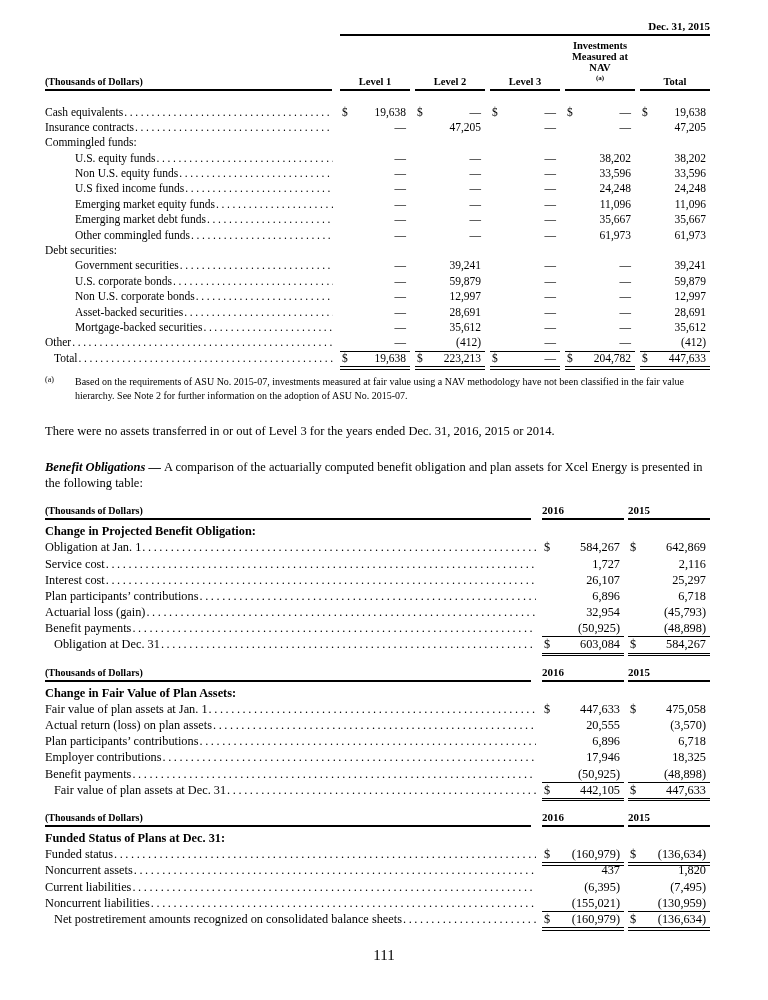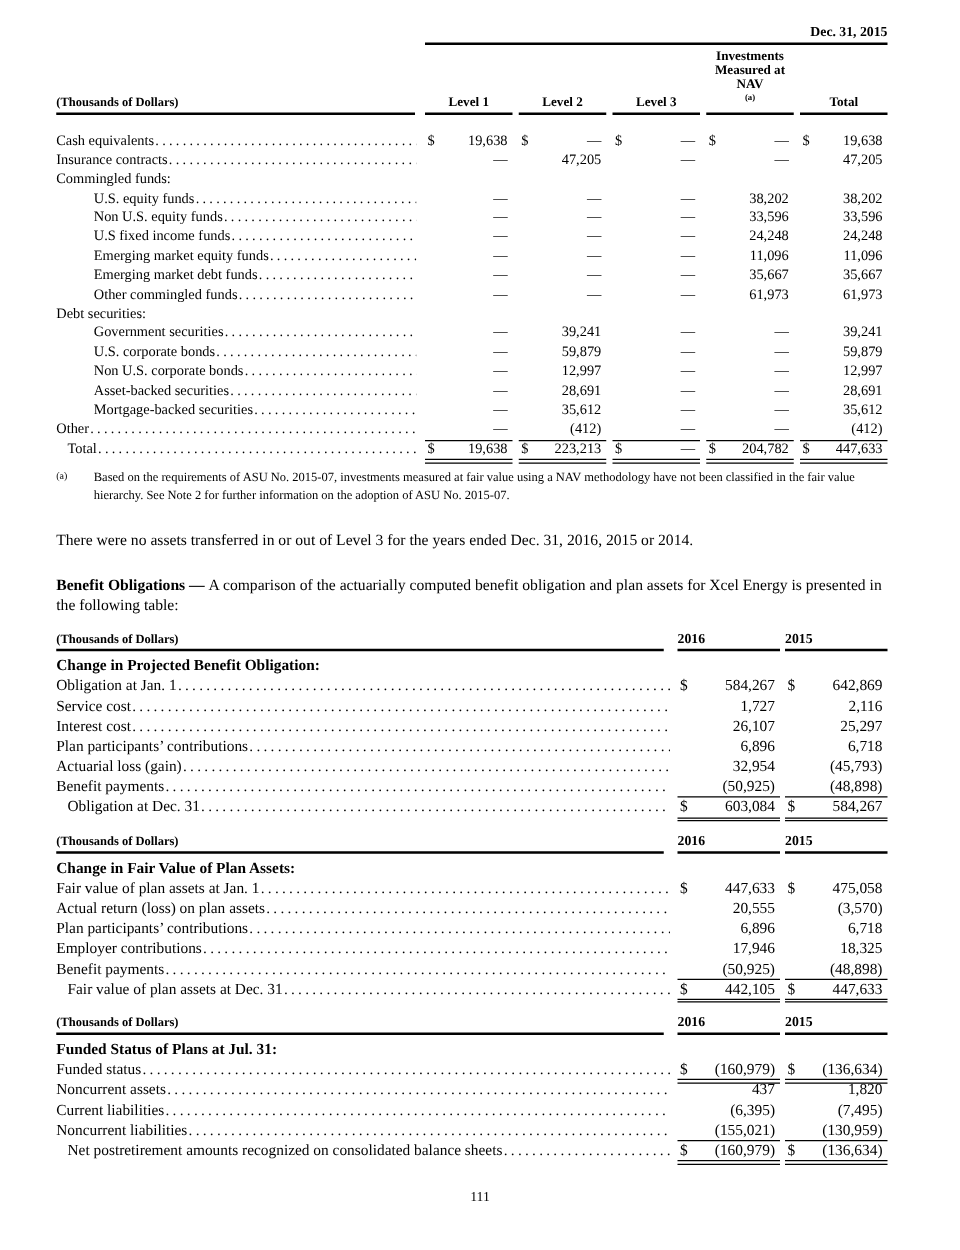--- a/index.html
+++ b/index.html
@@ -35,32 +35,32 @@
   .t1-nav sup{font-size:7px;}
   .t1 .tbody{margin-top:14px;}
 
   
   .footnote{display:flex;margin-top:9px;font-size:10px;line-height:14px;}
   .fn-marker{flex:none;width:30px;font-size:8px;position:relative;top:-2px;}
   .fn-text{flex:1;}
 
   
   .para{margin:20px 0 0 0;font-size:12.5px;line-height:16px;}
-  .para-lead{font-weight:700;}
+  .para-lead{font-weight:700;font-style:italic;}
 
   
   .tb{margin-top:13px;font-size:12.3px;}
   .tb .trow{height:16.2px;line-height:16.2px;}
   .tb .money{width:82px;margin-left:4px;}
   .tbh{display:flex;align-items:flex-end;}
   .tbh-corner{flex:1;font-weight:700;font-size:10px;border-bottom:2px solid #000;margin-right:7px;padding-bottom:2px;}
   .tbh-year{width:82px;margin-left:4px;flex:none;text-align:left;font-weight:700;font-size:11px;border-bottom:2px solid #000;padding-bottom:2px;}
   .tb .tbody{margin-top:3px;}
 
-  .pagenum{position:absolute;left:0;right:0;bottom:36px;text-align:center;font-size:11px;}
+  .pagenum{position:absolute;left:0;right:0;bottom:36px;text-align:center;font-size:15px;}
 </style>
 </head>
 <body>
 
 <div class="page">
 
   <section class="t1">
     <div class="t1-dateline">
       <span class="t1-spacer"></span>
       <span class="t1-date">Dec. 31, 2015</span>
@@ -639,21 +639,21 @@
   </section>
 
   <section class="tb">
     <div class="tbh">
       <span class="tbh-corner">(Thousands of Dollars)</span>
       <span class="tbh-year">2016</span>
       <span class="tbh-year">2015</span>
     </div>
     <div class="tbody">
         <div class="trow bold">
-          <span class="rowlabel">Funded Status of Plans at Jul. 31:</span>
+          <span class="rowlabel">Funded Status of Plans at Dec. 31:</span>
         </div>
         <div class="trow">
           <span class="rowlabel">Funded status</span>
           <span class="leader"></span>
           <span class="money u2">
             <span class="cur">$</span>
             <span class="amt">(160,979)</span>
           </span>
           <span class="money u2">
             <span class="cur">$</span>

